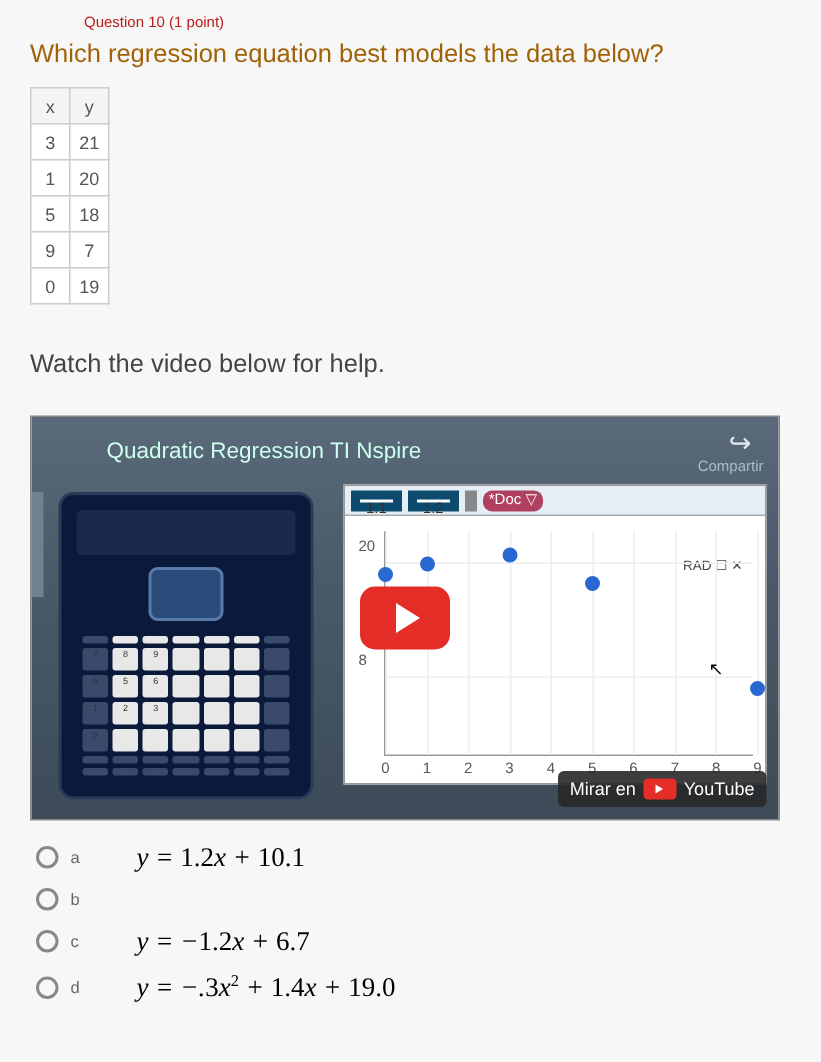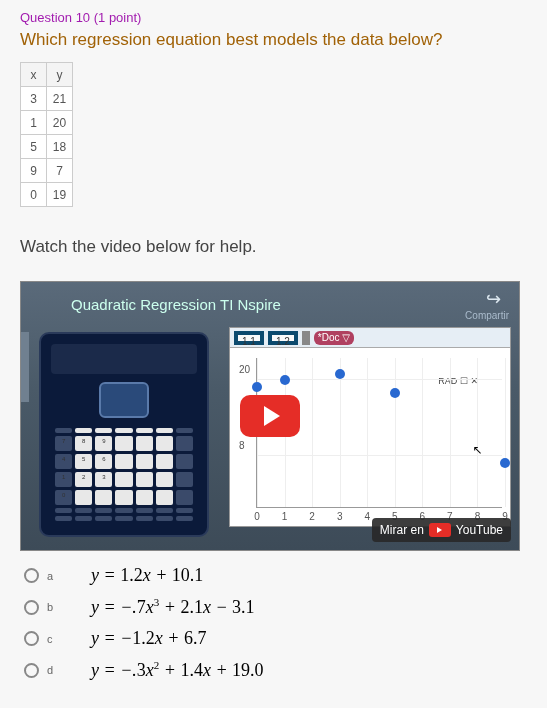--- a/index.html
+++ b/index.html
@@ -6,23 +6,24 @@
     body {
       width: 547px;
       height: 708px;
       background: #f7f7f7;
       font-family: Arial, Helvetica, sans-serif;
       color: #333;
       overflow: hidden;
     }
     .page { padding: 10px 20px; }
     .question-label {
-      font-size: 13px;
-      color: #a21caf;
+      font-size: 10px;
+      color: #b91c1c;
       margin-bottom: 5px;
+      margin-left: 36px;
     }
     .question-title {
       font-size: 17px;
       color: #a16207;
       margin-bottom: 12px;
       font-weight: 500;
     }
     .data-table {
       border-collapse: collapse;
       margin-bottom: 30px;
@@ -111,27 +112,27 @@
       height: 20px; background: #e6eef5;
       border-bottom: 1px solid #aaa;
       display: flex; align-items: center;
       padding: 0 4px;
       gap: 4px;
     }
     .plot-toolbar span {
       font-size: 10px;
       color: #333;
       background: #fafafa;
-      border: 4px solid #0c4a6e;
+      border: 6px solid #0c4a6e;
       padding: 0 4px;
       height: 14px; line-height: 14px;
     }
     .doc-chip { background: #b04060 !important; color: #fff !important; border: none !important; border-radius: 6px; }
     .rad-chip {
-      position: absolute; top: 48px; right: 32px;
+      position: absolute; top: 48px; right: 15px;
       font-size: 9px; color: #444;
     }
     .plot-area {
       position: absolute;
       left: 26px; top: 30px; right: 8px; bottom: 18px;
       border-left: 1px solid #999;
       border-bottom: 1px solid #999;
     }
     .ytick {
       position: absolute; left: -18px;
@@ -384,21 +385,20 @@
 
   <div class="options" id="opts">
       <div class="option-row">
         <div class="radio"></div>
         <div class="opt-label">a</div>
         <div class="equation">y = <span class="num">1.2</span>x + <span class="num">10.1</span></div>
       </div>
       <div class="option-row">
         <div class="radio"></div>
         <div class="opt-label">b</div>
-        <div class="equation">y = −.<span class="num">7</span>x<sup>3</sup> + <span class="num">2.1</span>x − <span class="num">3.1</span></div>
       </div>
       <div class="option-row">
         <div class="radio"></div>
         <div class="opt-label">c</div>
         <div class="equation">y = −<span class="num">1.2</span>x + <span class="num">6.7</span></div>
       </div>
       <div class="option-row">
         <div class="radio"></div>
         <div class="opt-label">d</div>
         <div class="equation">y = −.<span class="num">3</span>x<sup>2</sup> + <span class="num">1.4</span>x + <span class="num">19.0</span></div>

